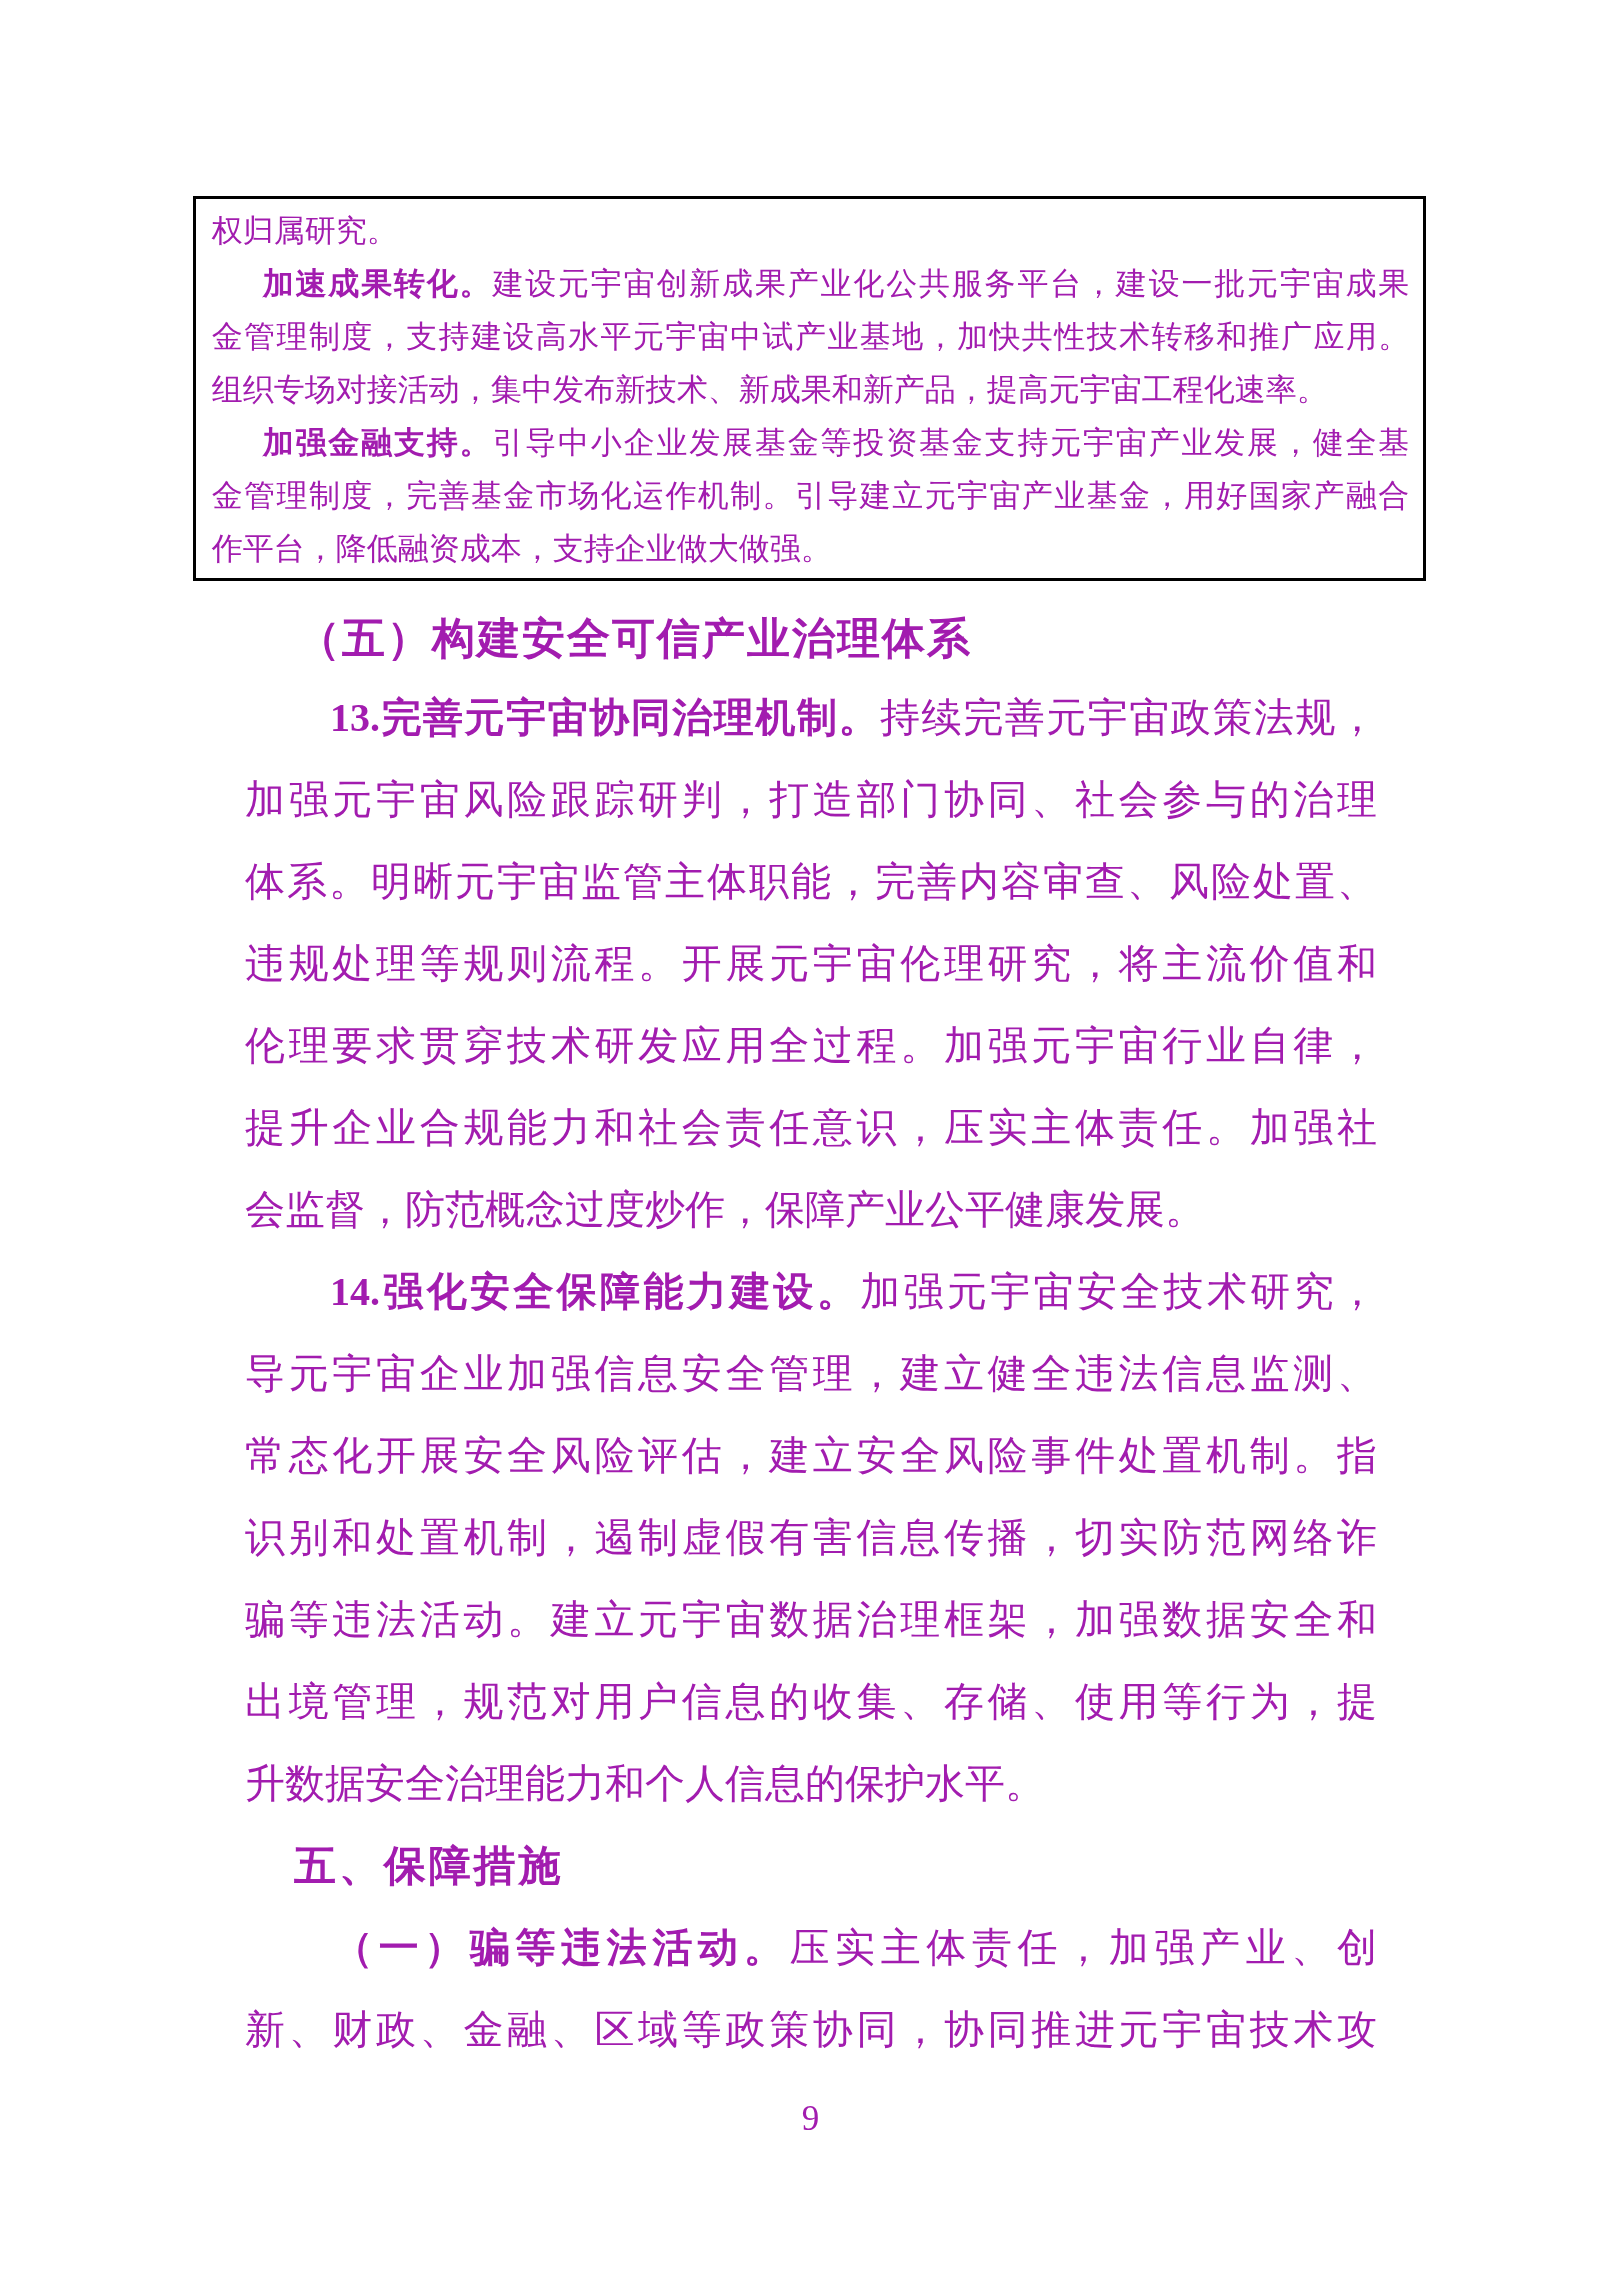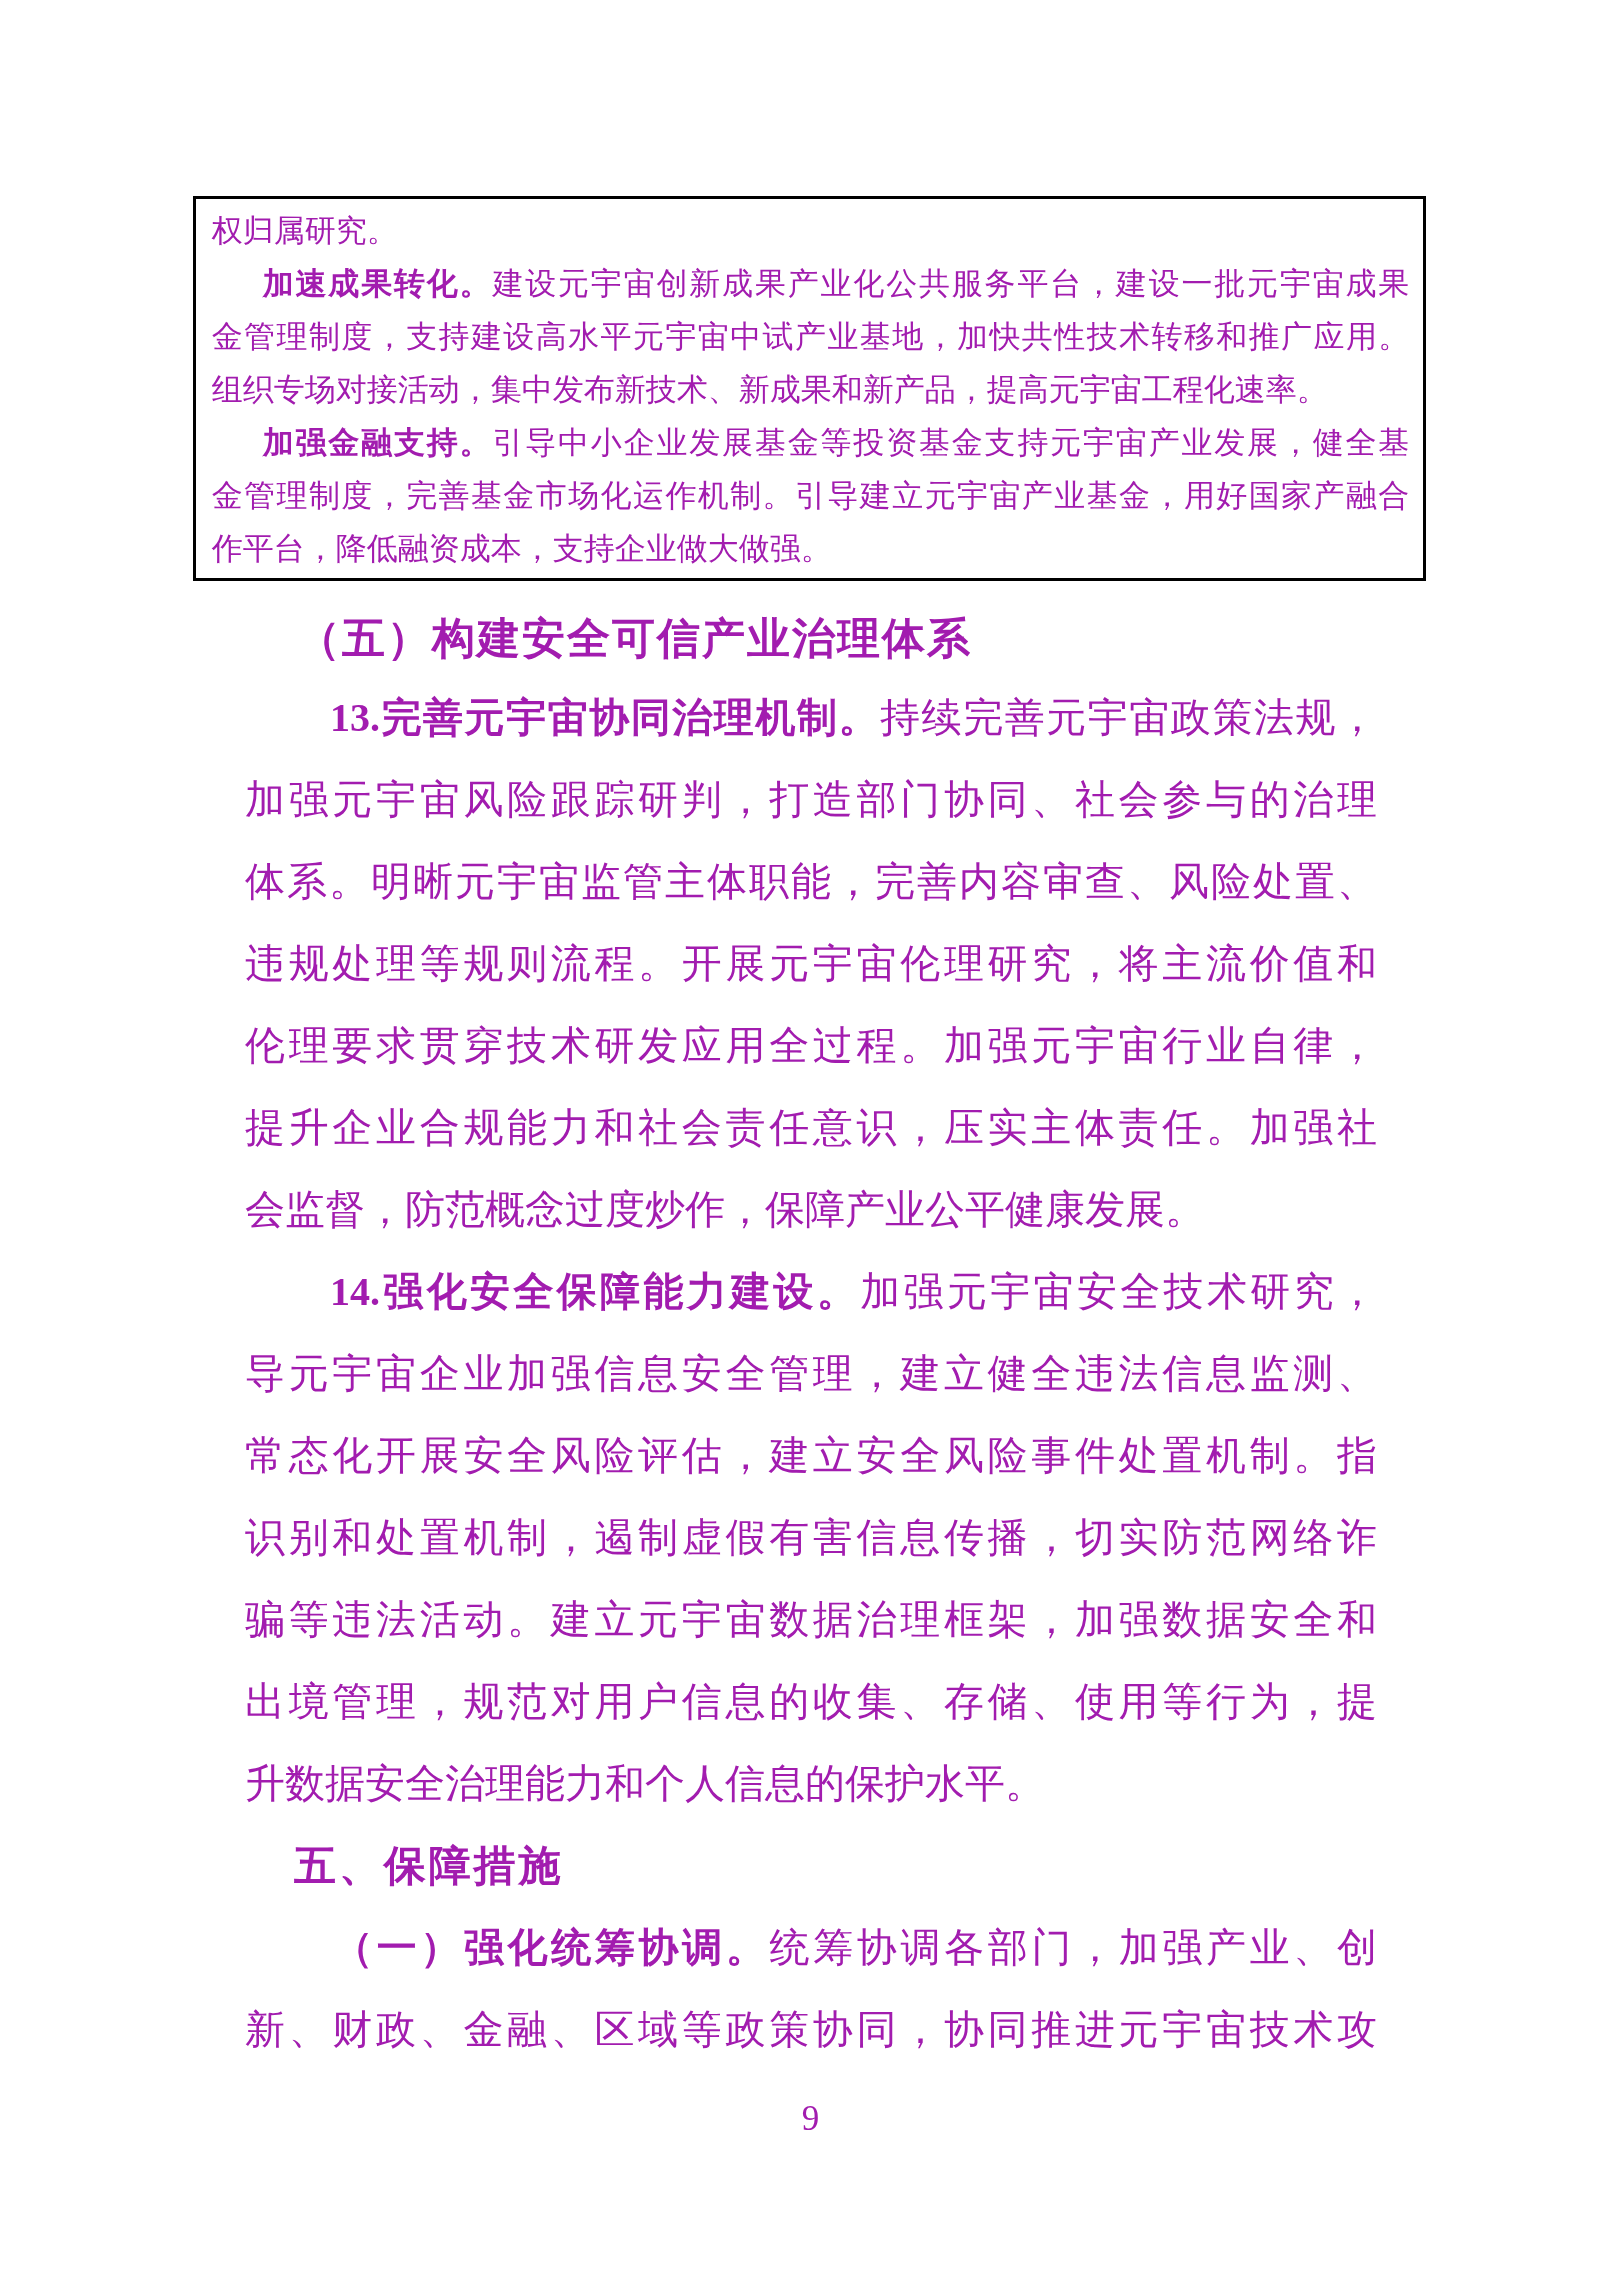--- a/index.html
+++ b/index.html
@@ -85,20 +85,20 @@
     <div class="ln ind2"><span class="bold">14.强化安全保障能力建设。</span><span>加强元宇宙安全技术研究，</span></div>
     <div class="ln"><span>导元宇宙企业加强信息安全管理，建立健全违法信息监测、</span></div>
     <div class="ln"><span>常态化开展安全风险评估，建立安全风险事件处置机制。指</span></div>
     <div class="ln"><span>识别和处置机制，遏制虚假有害信息传播，切实防范网络诈</span></div>
     <div class="ln"><span>骗等违法活动。建立元宇宙数据治理框架，加强数据安全和</span></div>
     <div class="ln"><span>出境管理，规范对用户信息的收集、存储、使用等行为，提</span></div>
     <div class="ln left"><span>升数据安全治理能力和个人信息的保护水平。</span></div>
 
     <div class="ln hei"><span>五、保障措施</span></div>
 
-    <div class="ln ind1"><span class="bold">（一）强化统筹协调。</span><span>统筹协调各部门，加强产业、创</span></div>
+    <div class="ln ind1"><span class="bold">（一）骗等违法活动。</span><span>压实主体责任，加强产业、创</span></div>
     <div class="ln"><span>新、财政、金融、区域等政策协同，协同推进元宇宙技术攻</span></div>
   </div>
 
   <div class="pagenum">9</div>
 
 </div>
 
 
 </body></html>

